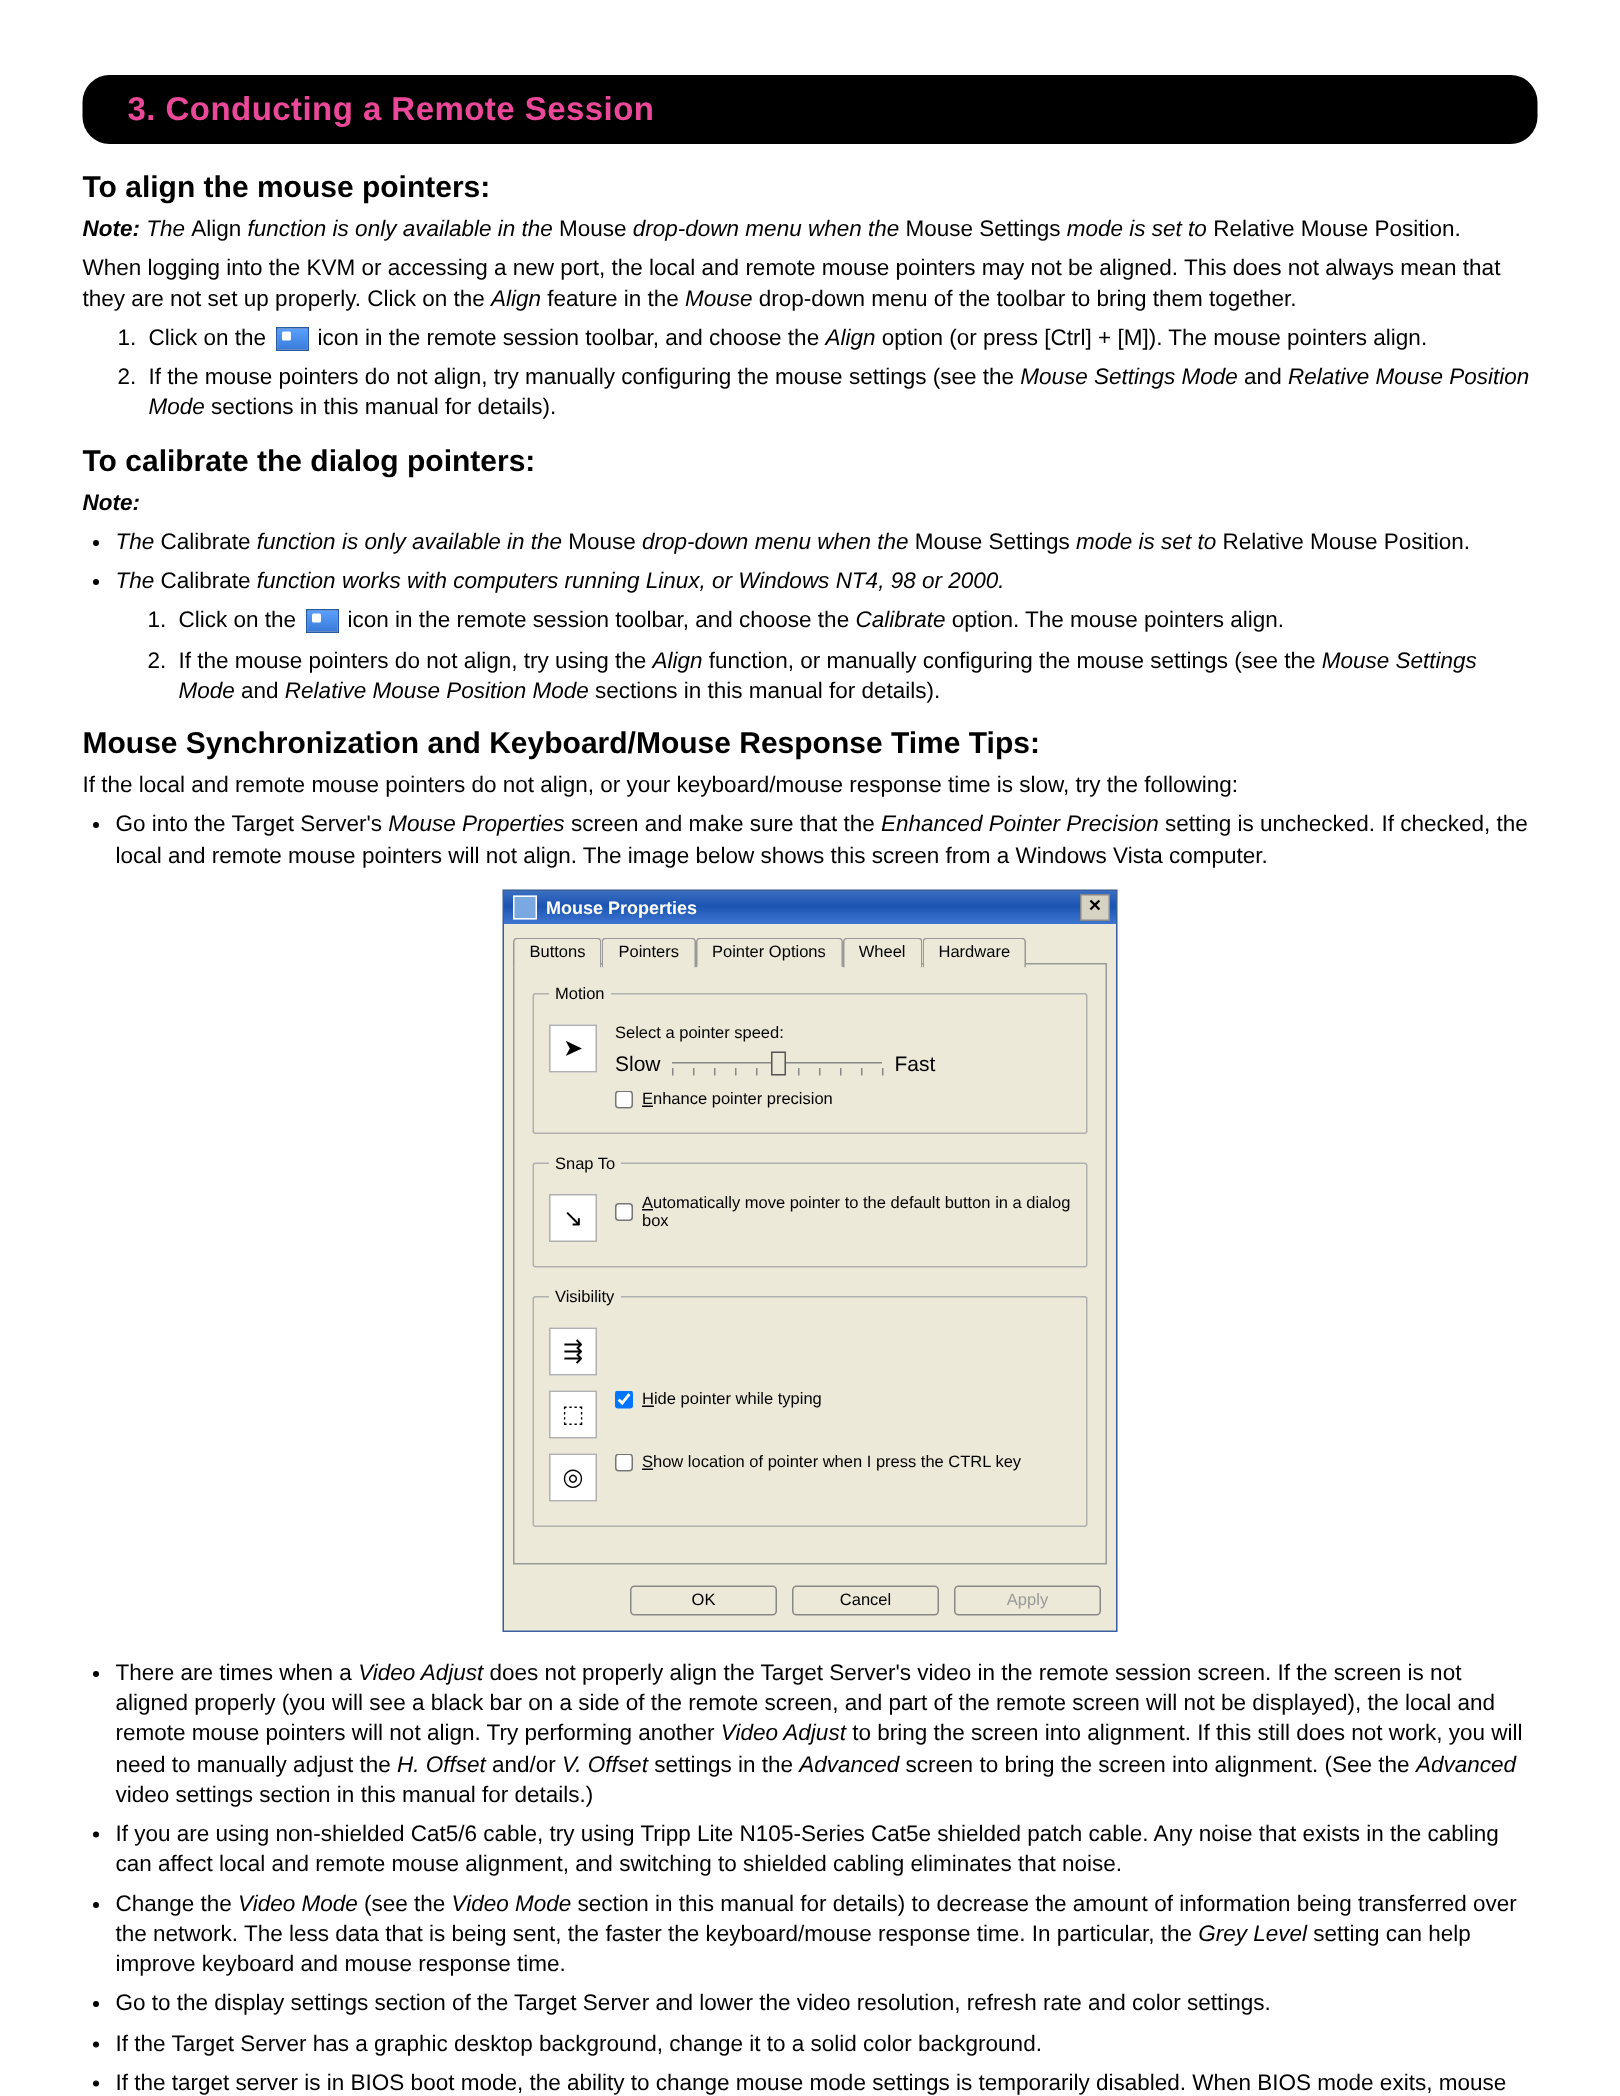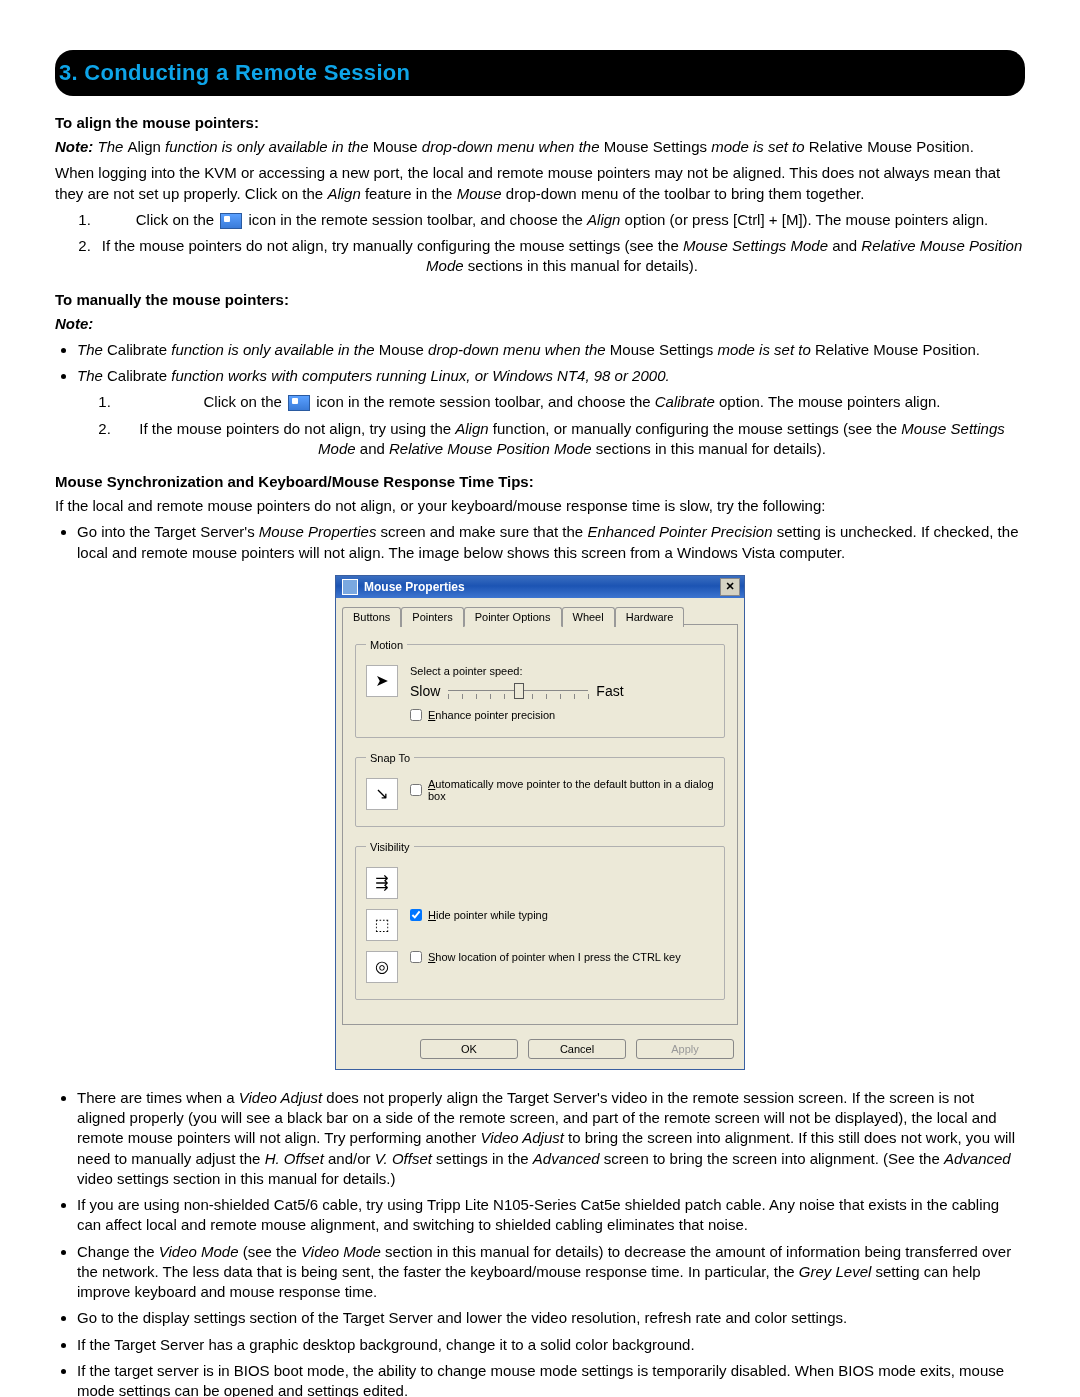--- a/index.html
+++ b/index.html
@@ -7,50 +7,49 @@
     padding: 0;
     font-family: Arial, Helvetica, sans-serif;
     background: #fff;
     width: 1080px;
   }
   .page {
     padding: 50px 55px 30px 55px;
   }
   .black-banner {
     background: #000;
-    color: #0ea5e9;
+    color: #ec4899;
     border-radius: 18px;
-    padding: 10px 4px;
+    padding: 10px 30px;
     font-family: Arial, Helvetica, sans-serif;
     font-weight: 900;
     font-size: 22px;
     letter-spacing: 0.3px;
     margin-bottom: 18px;
   }
   .subhead {
     font-weight: 700;
-    font-size: 15px;
+    font-size: 20px;
     margin: 14px 0 6px 0;
   }
   .body, p, li {
     font-size: 15px;
     line-height: 1.35;
     color: #000;
   }
   p { margin: 6px 0; }
   .italic { font-style: italic; }
   .bolditalic { font-weight: 700; font-style: italic; }
   ol.numlist {
     margin: 6px 0 6px 40px;
     padding: 0;
   }
   ol.numlist li {
     margin: 6px 0;
     padding-left: 4px;
-    text-align: center;
   }
   ul.bullet {
     list-style: disc;
     margin: 6px 0 6px 22px;
     padding: 0;
   }
   ul.bullet > li {
     margin: 6px 0;
   }
   .toolbar-icon {
@@ -226,21 +225,21 @@
 
   <ol class="numlist">
     <li>
       <span>Click on the </span><span class="toolbar-icon"></span><span> icon in the remote session toolbar, and choose the </span><span class="italic">Align</span><span> option (or press [Ctrl] + [M]). The mouse pointers align.</span>
     </li>
     <li>
       <span>If the mouse pointers do not align, try manually configuring the mouse settings (see the </span><span class="italic">Mouse Settings Mode</span><span> and </span><span class="italic">Relative Mouse Position Mode</span><span> sections in this manual for details).</span>
     </li>
   </ol>
 
-  <div class="subhead">To manually the mouse pointers:</div>
+  <div class="subhead">To calibrate the dialog pointers:</div>
   <p class="bolditalic">Note:</p>
 
   <ul class="bullet">
     <li class="italic">
       <span>The </span><span style="font-style:normal">Calibrate</span><span> function is only available in the </span><span style="font-style:normal">Mouse</span><span> drop-down menu when the </span><span style="font-style:normal">Mouse Settings</span><span> mode is set to </span><span style="font-style:normal">Relative Mouse Position.</span>
     </li>
     <li class="italic">
       <span>The </span><span style="font-style:normal">Calibrate</span><span> function works with computers running Linux, or Windows NT4, 98 or 2000.</span>
     </li>
   </ul>

